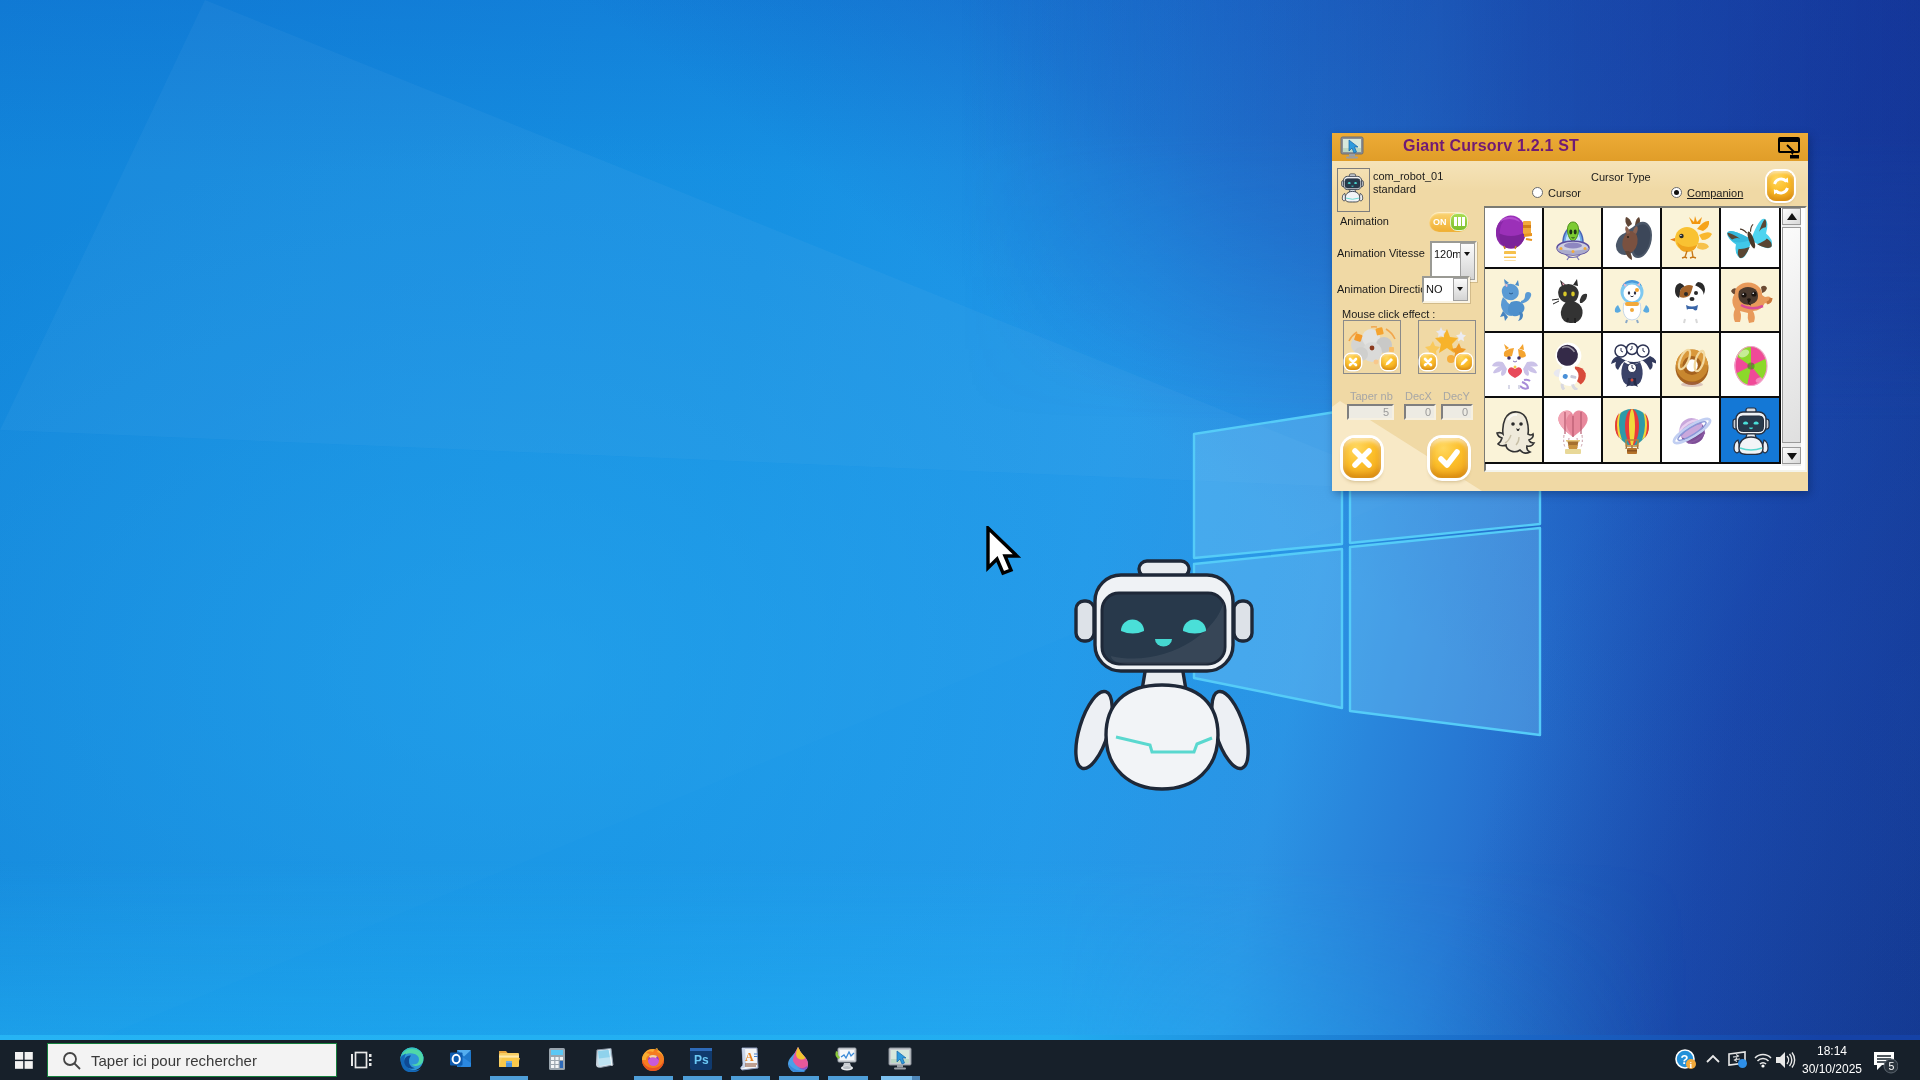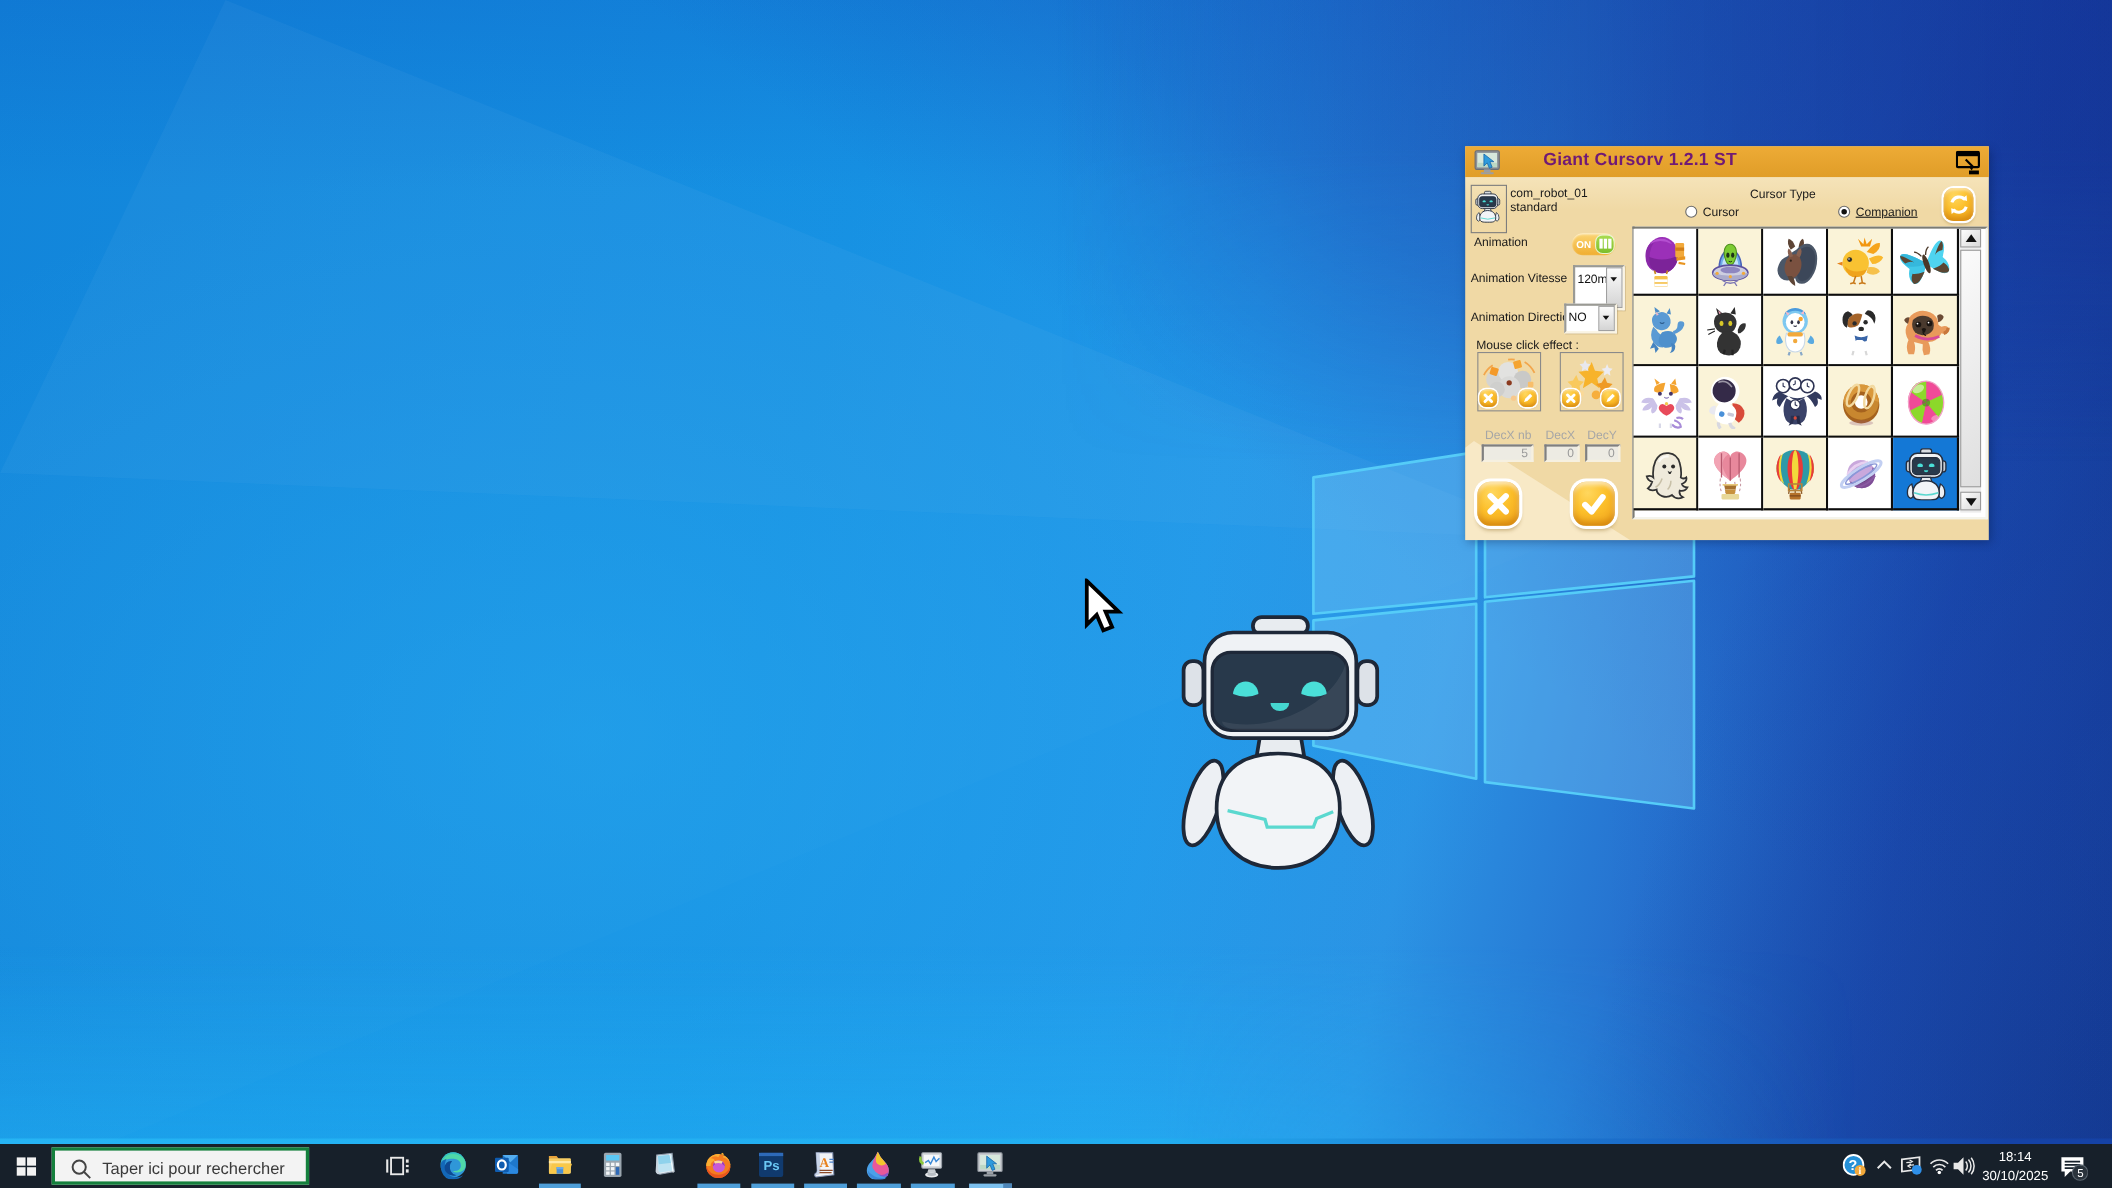--- a/index.html
+++ b/index.html
@@ -53,21 +53,21 @@
        font-size:11px;color:#9a9a9a;text-align:right;padding:0 3px;line-height:12px;}
   .effbox{position:absolute;border:1px solid #8a8a8a;box-sizing:border-box;}
   
   .gold{position:absolute;border-radius:10px;background:radial-gradient(circle at 35% 25%, #FFD75E 0%, #FCBF2A 45%, #F0A11C 100%);box-shadow:0 0 0 3px #FFF, 0 3px 4px rgba(120,80,0,.45), inset 0 -4px 6px rgba(190,110,0,.55), inset 0 3px 4px rgba(255,255,255,.65);}
   .gold-sm{position:absolute;border-radius:6px;background:radial-gradient(circle at 35% 25%, #FFD75E 0%, #FCBF2A 45%, #F0A11C 100%);box-shadow:0 0 0 1.5px #FFF, 0 1px 2px rgba(120,80,0,.4), inset 0 -2px 3px rgba(190,110,0,.5), inset 0 1px 2px rgba(255,255,255,.6);}
   
   .radio{position:absolute;width:11px;height:11px;border-radius:50%;background:#FFF;border:1px solid #6a6a6a;box-sizing:border-box;}
   .radio.on:after{content:"";position:absolute;left:2px;top:2px;width:5px;height:5px;border-radius:50%;background:#111;}
   
   .taskbar{position:absolute;left:0;top:1040px;width:1920px;height:40px;background:#17202A;}
-  .search{position:absolute;left:47px;top:3px;width:234px;height:34px;background:#F3F3F3;border:3px solid #15803d;box-sizing:border-box;}
+  .search{position:absolute;left:47px;top:3px;width:290px;height:34px;background:#F3F3F3;border:1px solid #15803d;box-sizing:border-box;}
   .search .txt{position:absolute;left:43px;top:8px;font-size:15px;color:#3a3a3a;}
   .uline{position:absolute;top:36px;height:4px;background:#4E9ED8;}
   .tray-txt{position:absolute;color:#FFF;font-size:12px;text-align:center;}
 </style>
 </head>
 <body>
 <div class="desktop">
   <div class="wall"></div>
   <div class="wall-br"></div>
   <div class="abs" style="left:0;top:0;width:1920px;height:420px;background:linear-gradient(90deg, rgba(0,0,0,0) 50%, rgba(26,62,168,.30) 64%, rgba(22,52,154,.5) 80%, rgba(20,48,148,.56) 100%);-webkit-mask-image:linear-gradient(to bottom,#000 0%,#000 32%,rgba(0,0,0,0) 100%);mask-image:linear-gradient(to bottom,#000 0%,#000 32%,rgba(0,0,0,0) 100%);"></div>
@@ -228,21 +228,21 @@
     <svg class="abs" style="left:91px;top:224px" width="10" height="10" viewBox="0 0 10 10">
         <path d="M2,2 L8,8 M8,2 L2,8" stroke="#FFF" stroke-width="2.6" stroke-linecap="round"></path>
       </svg>
     <svg class="abs" style="left:52px;top:224px" width="10" height="10" viewBox="0 0 10 10">
         <path d="M1.5,8.5 l1,-3 L7,1 l2,2 -4.5,4.5z" fill="#FFF"></path>
       </svg>
     <svg class="abs" style="left:127px;top:224px" width="10" height="10" viewBox="0 0 10 10">
         <path d="M1.5,8.5 l1,-3 L7,1 l2,2 -4.5,4.5z" fill="#FFF"></path>
       </svg>
 
-    <div class="glbl" style="left:18px;top:257px;">DecX nb</div>
+    <div class="glbl" style="left:18px;top:257px;">Taper nb</div>
     <div class="glbl" style="left:73px;top:257px;">DecX</div>
     <div class="glbl" style="left:111px;top:257px;">DecY</div>
     <div class="inp" style="left:15px;top:271px;width:47px;height:16px;">5</div>
     <div class="inp" style="left:72px;top:271px;width:32px;height:16px;">0</div>
     <div class="inp" style="left:109px;top:271px;width:32px;height:16px;">0</div>
 
     <div class="gold" style="left:11px;top:305px;width:38px;height:40px;border-radius:12px;"></div>
     <div class="gold" style="left:98px;top:305px;width:38px;height:40px;border-radius:12px;"></div>
     <svg class="abs" style="left:19px;top:314px" width="22" height="22" viewBox="0 0 22 22">
       <path d="M4,4 L18,18 M18,4 L4,18" stroke="#FFF" stroke-width="5.5" stroke-linecap="round"></path>

